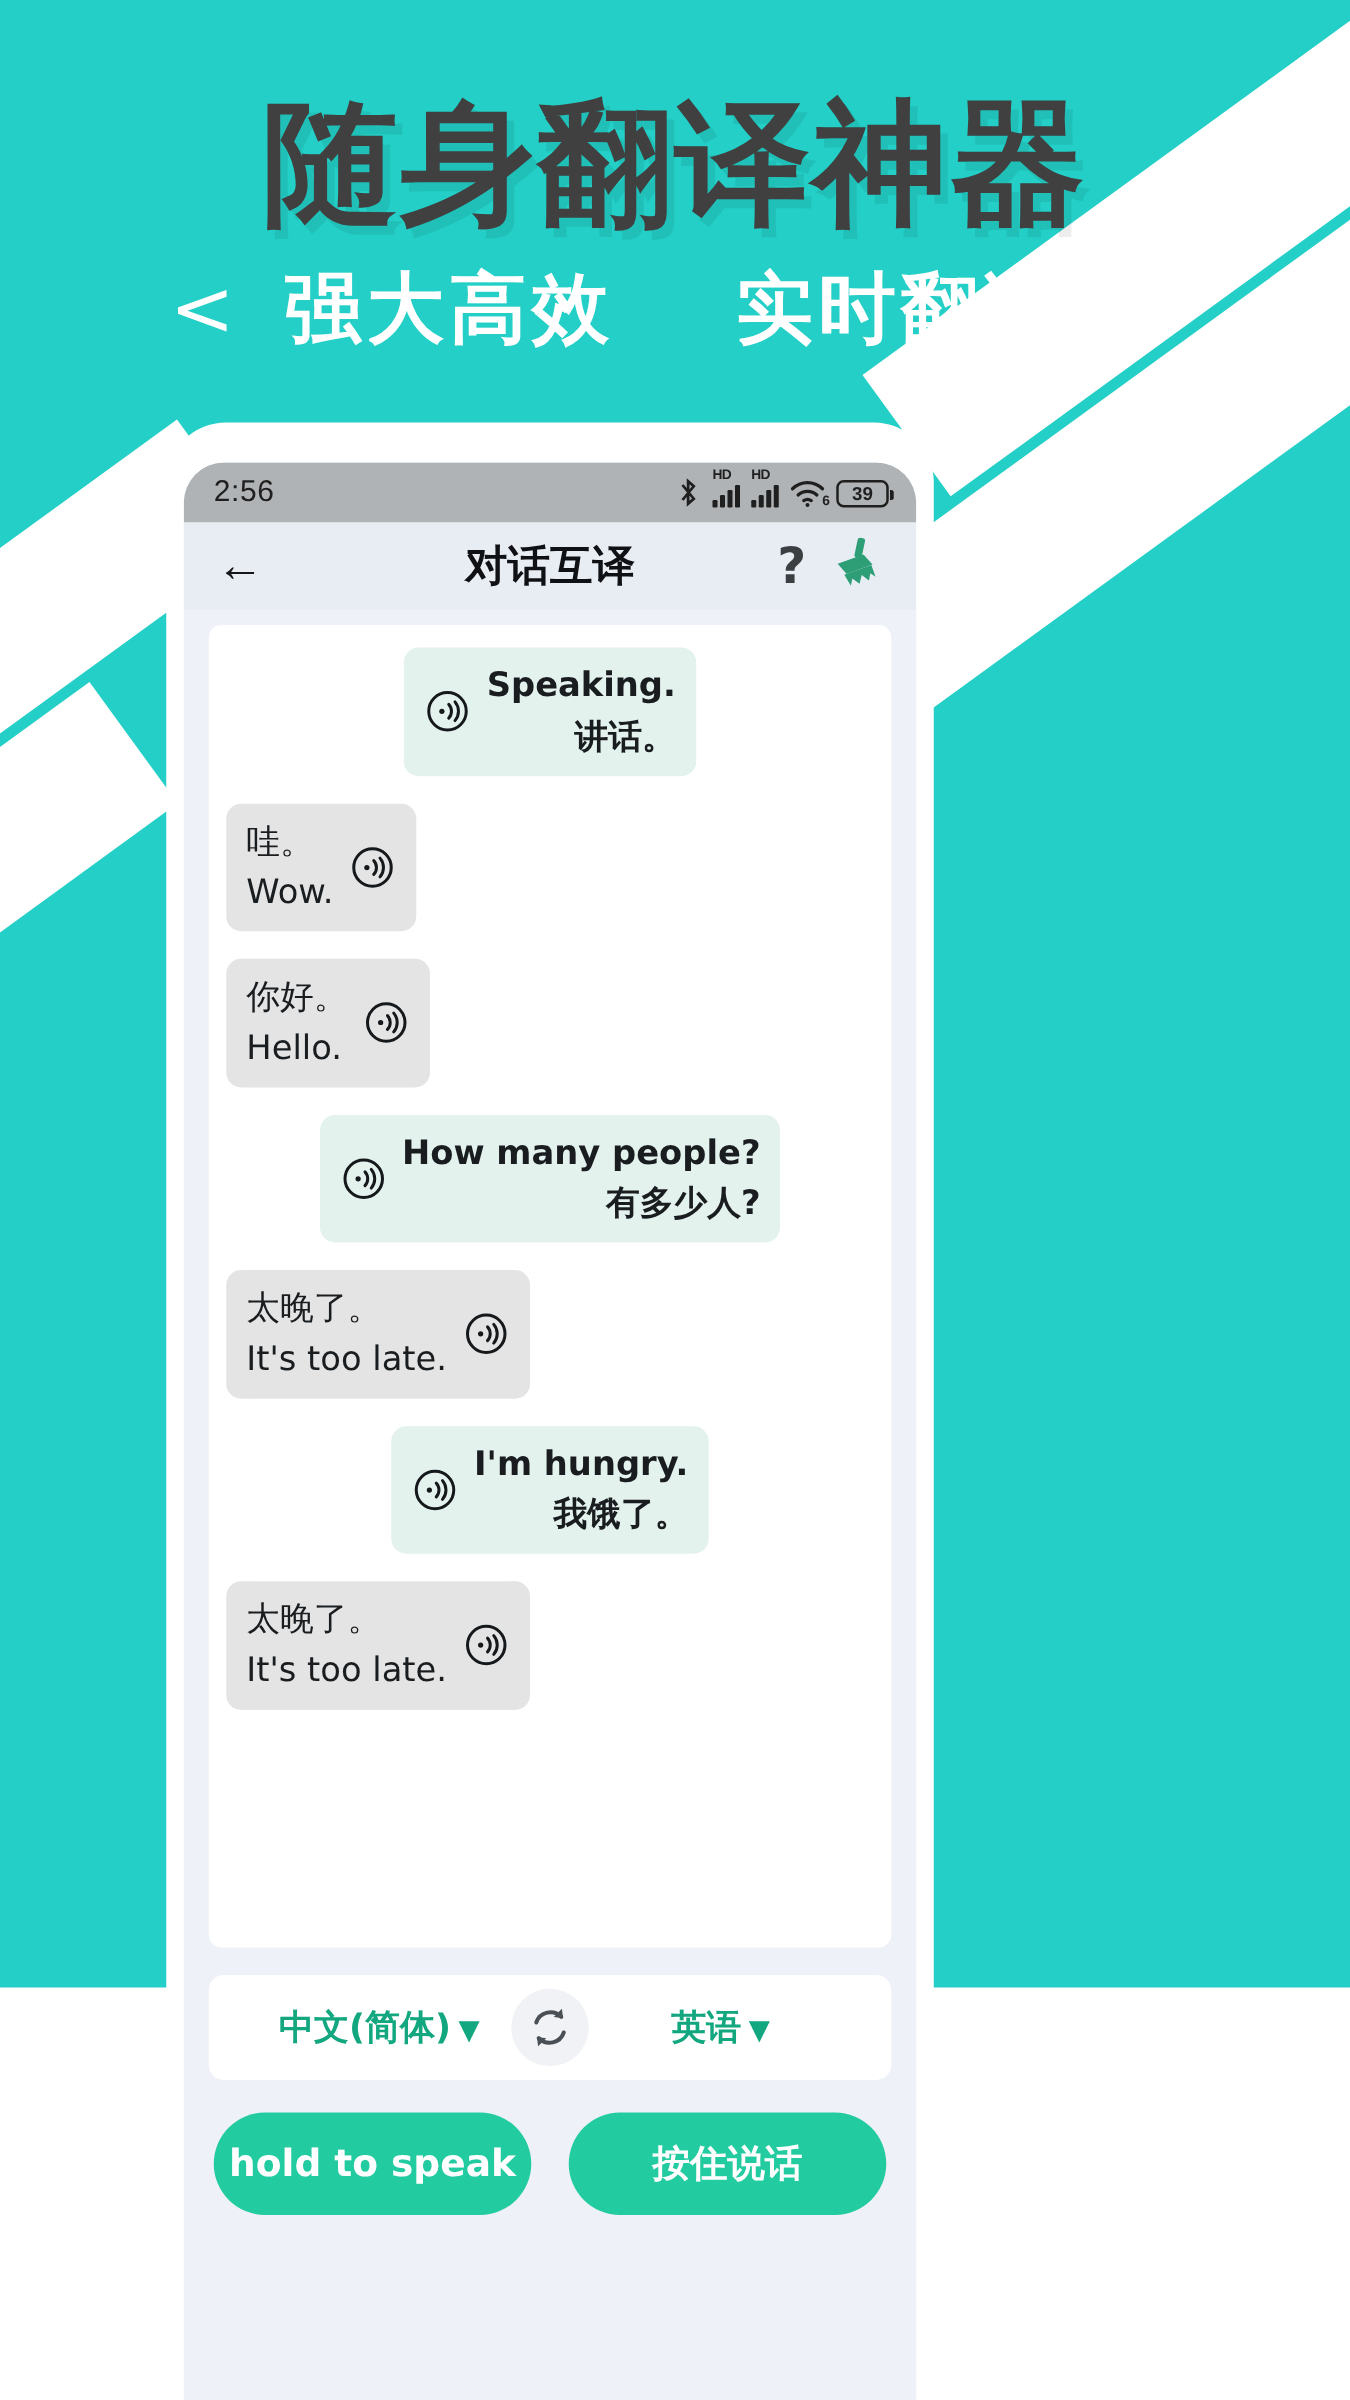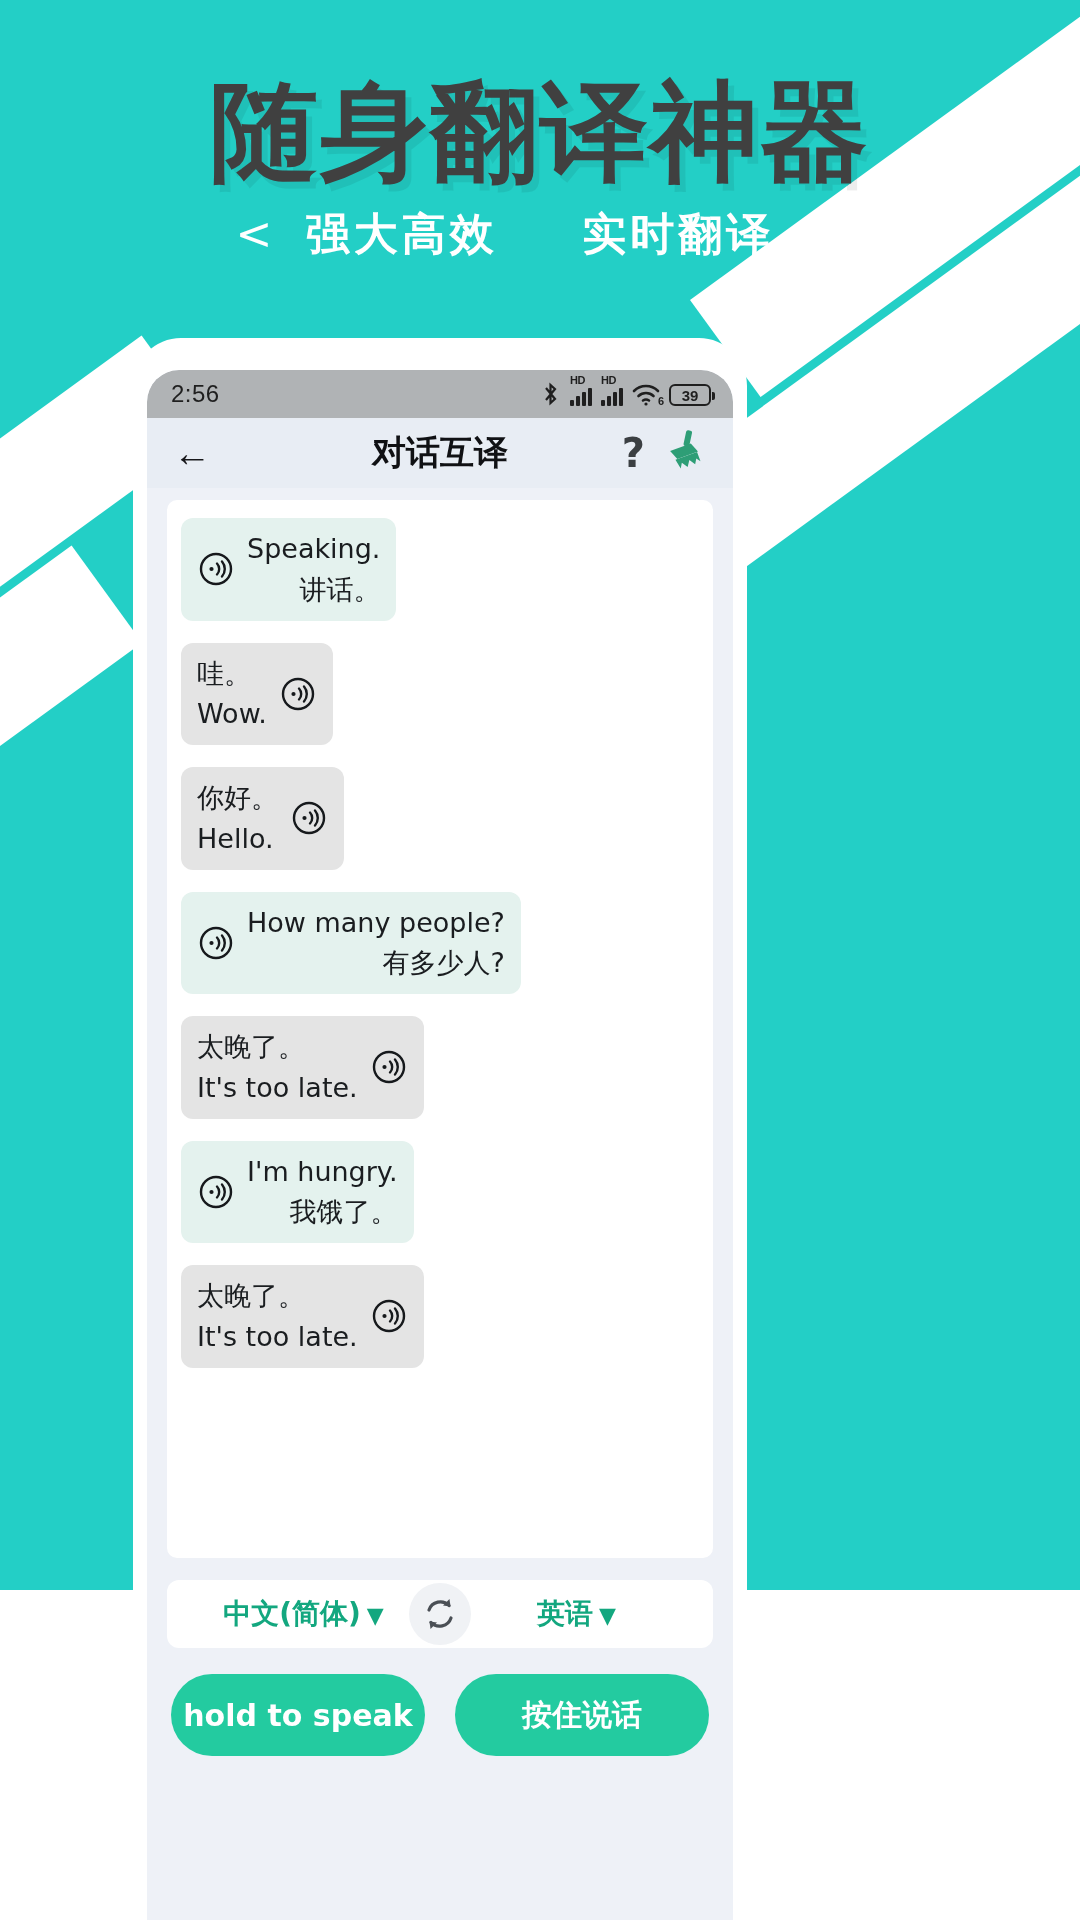--- a/index.html
+++ b/index.html
@@ -41,21 +41,21 @@
     font-size: 108px; font-weight: 900;
     letter-spacing: 2px;
     line-height: 1.15;
     text-shadow: 6px 7px 0 rgba(0,0,0,0.07);
     font-family: "DejaVu Sans", "Liberation Sans", sans-serif;
   }
   .subtitle {
     position: absolute; left: 0; top: 205px; width: 1080px;
     text-align: center;
     color: #ffffff;
-    font-size: 44px; font-weight: 700;
+    font-size: 62px; font-weight: 700;
     letter-spacing: 4px;
     font-family: "DejaVu Sans", "Liberation Sans", sans-serif;
   }
   .subtitle .chev { font-weight: 400; padding: 0 10px; }
   .subtitle .gap { display: inline-block; width: 46px; }
 
   
   .phone {
     position: absolute; left: 133px; top: 338px;
     width: 614px; height: 1590px;
@@ -118,21 +118,21 @@
   .chat-wrap { padding: 12px 20px 0 20px; background: #eef1f7; }
   .chat-card {
     background: #ffffff; border-radius: 10px;
     padding: 18px 14px 20px 14px;
     height: 1058px;
     display: flex; flex-direction: column; gap: 22px;
     overflow: hidden;
   }
   .row { display: flex; }
   .row.left  { justify-content: flex-start; }
-  .row.right { justify-content: flex-start; }
+  .row.right { justify-content: center; font-weight: bold; }
 
   .bubble {
     border-radius: 12px;
     padding: 14px 16px;
     max-width: 420px;
     display: flex; align-items: center; gap: 12px;
   }
   .bubble.me    { background: #e4f2ee; }
   .bubble.other { background: #e4e4e4; }
   .bubble .texts { display: flex; flex-direction: column; gap: 7px; }
@@ -141,21 +141,21 @@
   .t-main { font-size: 27px; color: #1a1d20; line-height: 1.25;
             font-family: "DejaVu Sans","Liberation Sans",sans-serif; white-space: nowrap;}
   .t-sub  { font-size: 27px; color: #1a1d20; line-height: 1.25;
             font-family: "DejaVu Sans","Liberation Sans",sans-serif; white-space: nowrap;}
 
   .spk { width: 38px; height: 38px; flex: 0 0 38px; }
 
   
   .bottom { padding: 22px 20px 0 20px; }
   .lang-bar {
-    background: #ffffff; border-radius: 12px; height: 68px;
+    background: #ffffff; border-radius: 12px; height: 84px;
     display: flex; align-items: center; position: relative;
   }
   .lang {
     flex: 1; text-align: center; font-size: 28px; color: #13a77f; font-weight: 600;
     font-family: "DejaVu Sans","Liberation Sans",sans-serif;
   }
   .lang .caret { font-size: 22px; padding-left: 6px; }
   .swap {
     position: absolute; left: 50%; top: 50%; transform: translate(-50%,-50%);
     width: 62px; height: 62px; border-radius: 50%; background: #f0f2f5;

